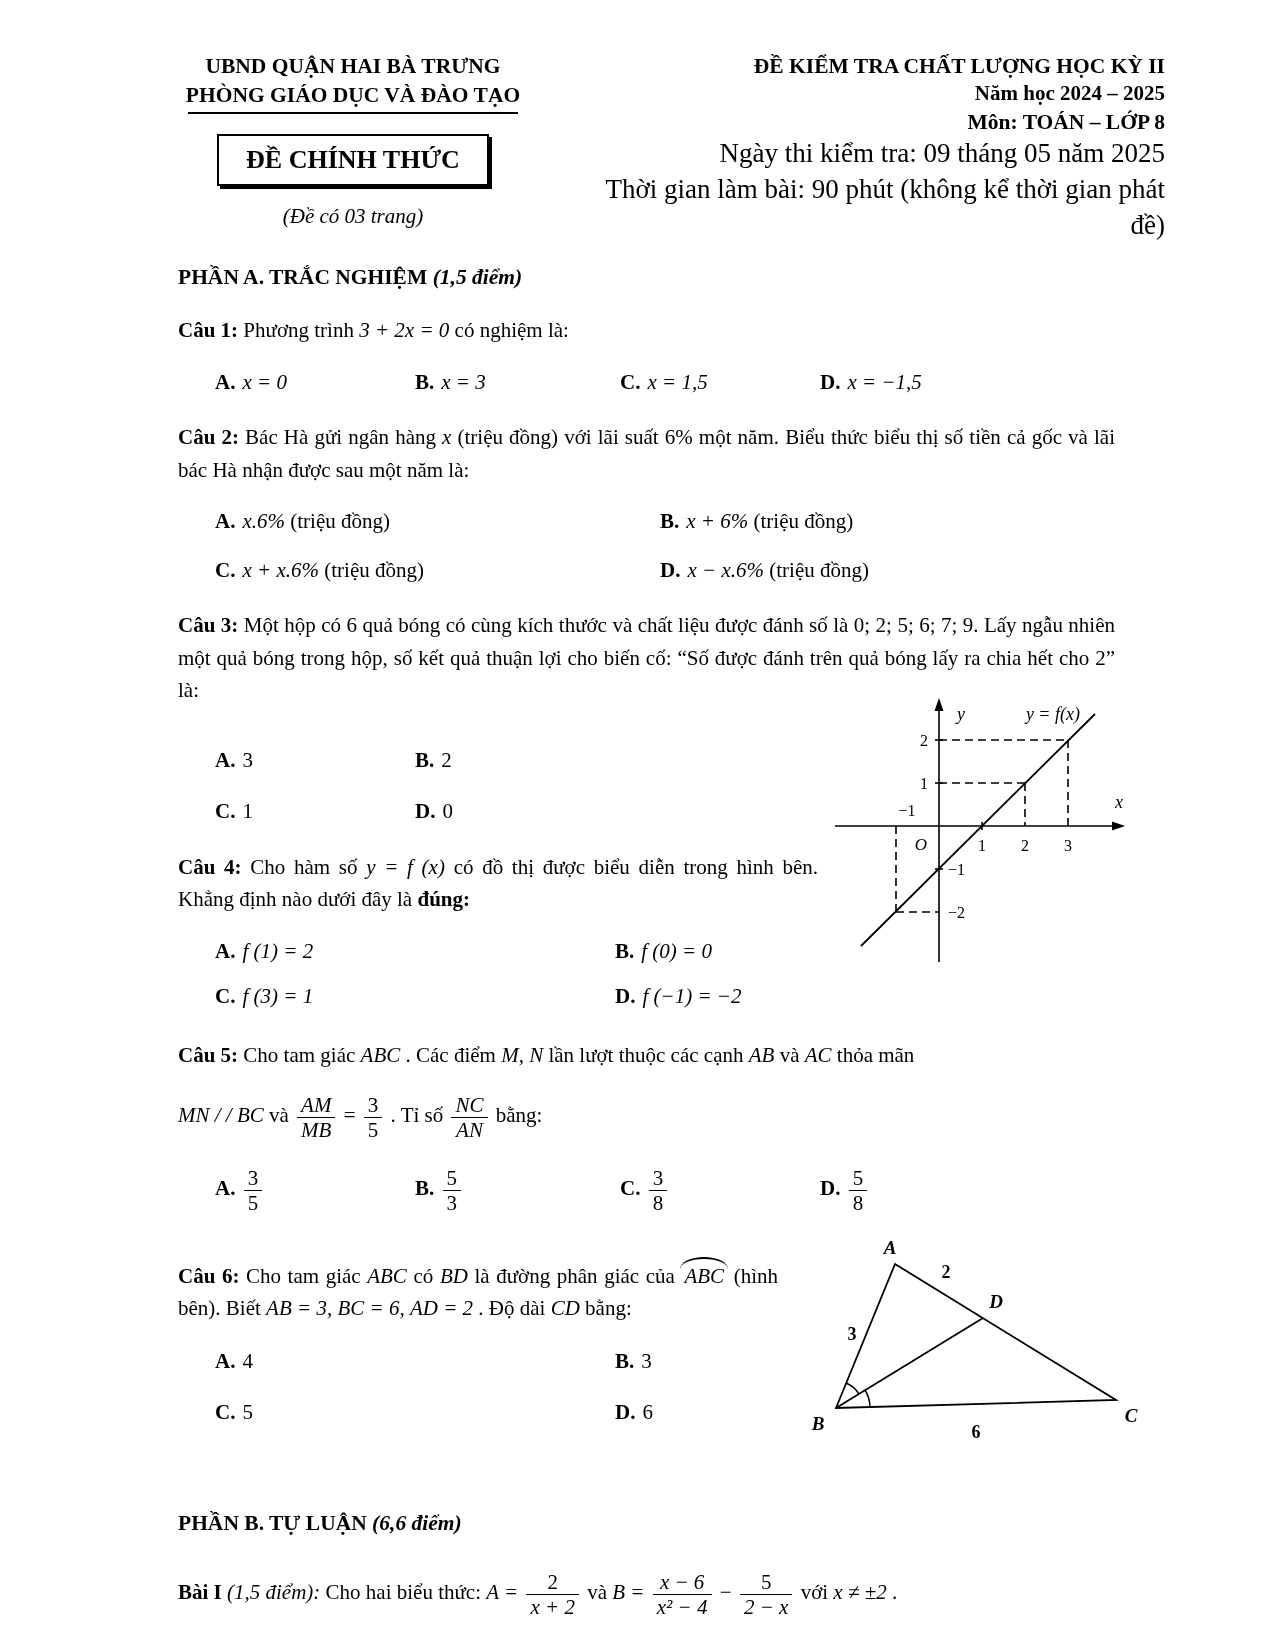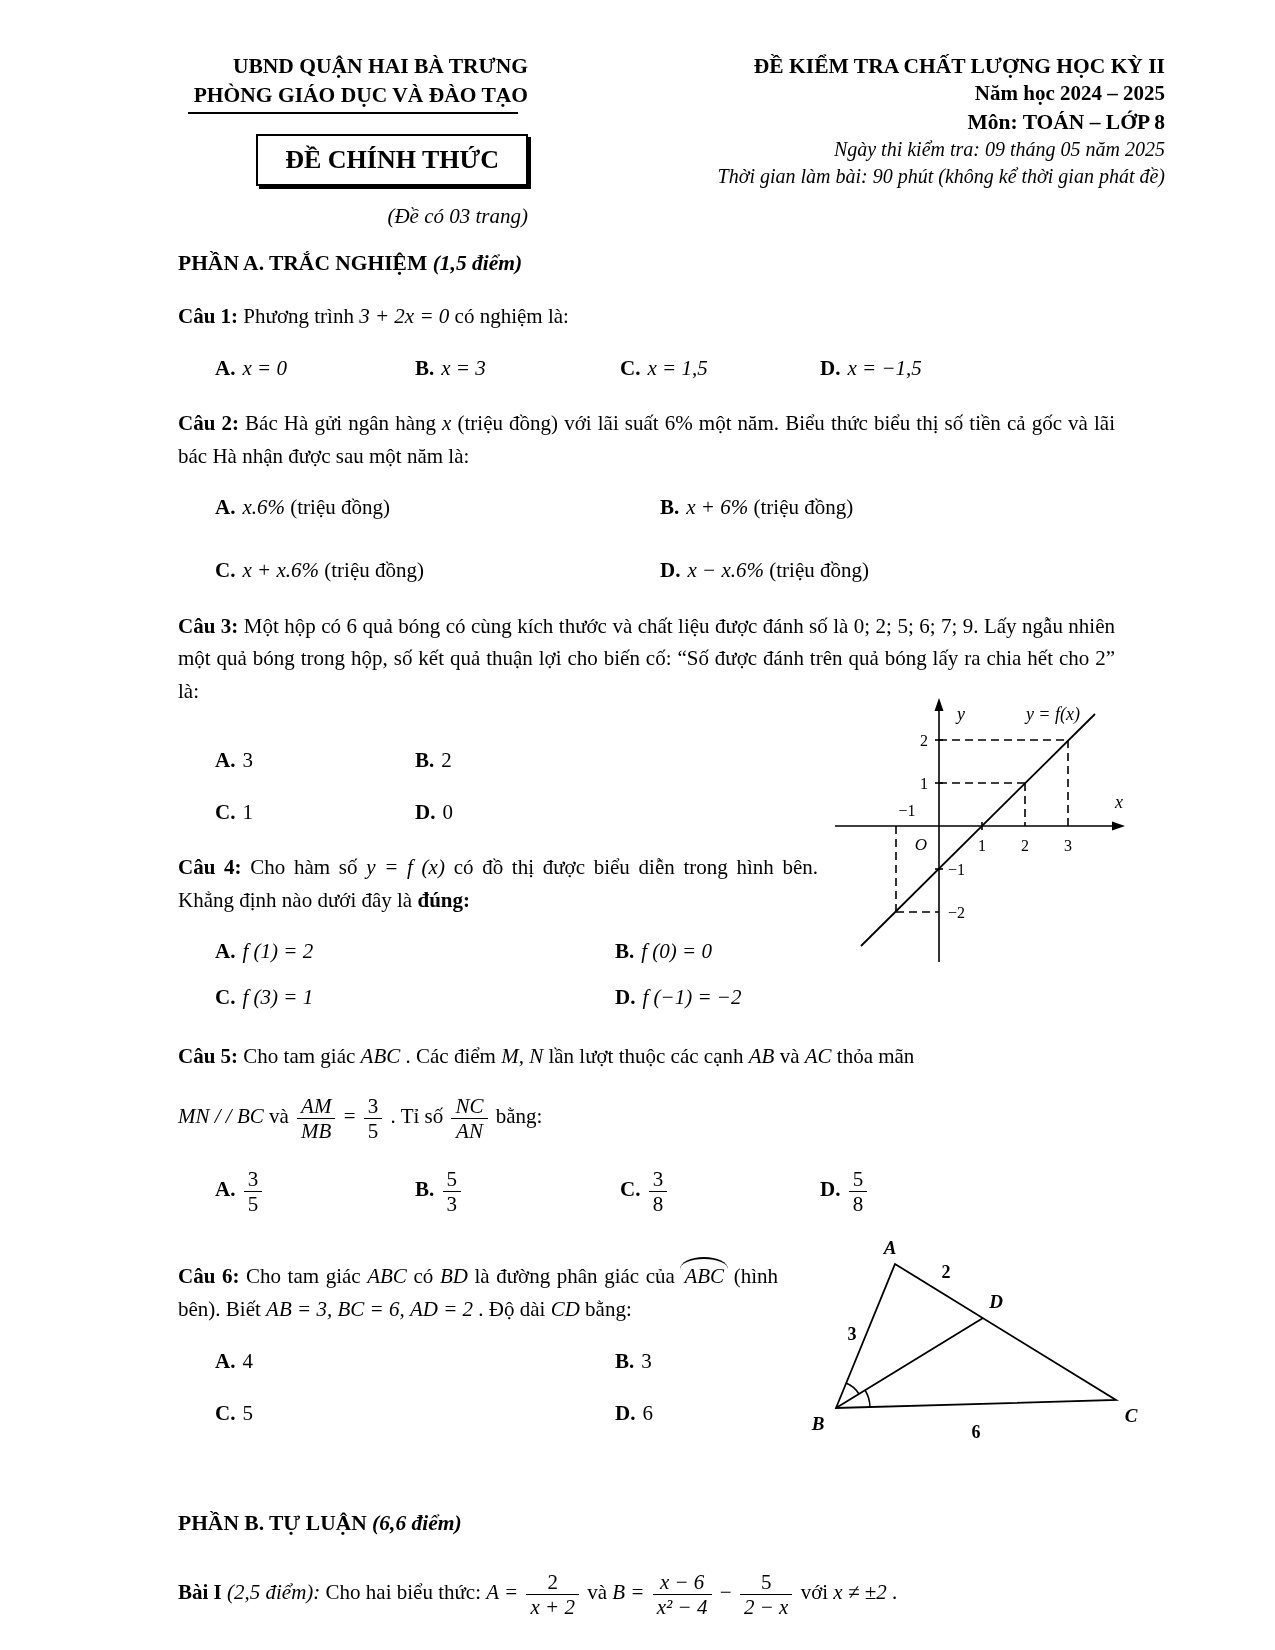--- a/index.html
+++ b/index.html
@@ -4,40 +4,40 @@
 <style>
   html,body{margin:0;padding:0;background:#fff;}
   body{
     width:1275px;height:1650px;overflow:hidden;position:relative;
     font-family:"Liberation Serif","DejaVu Serif",serif;
     font-size:21px;color:#000;
   }
   .page{padding:52px 0 0 0;}
   
   .header{margin:0 110px 0 178px;display:flex;justify-content:space-between;}
-  .hleft{width:350px;text-align:right;flex:0 0 auto;}
+  .hleft{width:350px;text-align:center;flex:0 0 auto;}
   .hleft .l1,.hleft .l2{font-weight:bold;font-size:21.5px;line-height:1.35;}
   .hrule{width:330px;border-bottom:2.5px solid #000;margin:2px auto 0;}
   .exam-box{display:inline-block;margin-top:20px;padding:9px 27px;border:2px solid #000;
     box-shadow:3px 3px 0 #000;font-weight:bold;font-size:26px;}
   .pages-note{margin-top:18px;font-style:italic;}
   .hright{flex:0 0 560px;text-align:right;line-height:1.32;}
   .hright .t1{font-weight:bold;font-size:21.5px;}
   .hright .t2{font-weight:bold;}
   .hright .t3{font-weight:bold;font-size:21.5px;}
-  .hright .t4,.hright .t5{font-style:italic;font-size:20px;}
+  .hright .t4,.hright .t5{font-size:27px;}
   
   .content{margin:0 160px 0 178px;}
   .sec-title{font-weight:bold;margin-top:22px;font-size:21.5px;}
   .sec-points{font-style:italic;}
   .q{margin-top:24px;text-align:justify;line-height:1.55;}
   .qlabel{font-weight:bold;}
   .it{font-style:italic;}
   .b{font-weight:bold;}
-  .opts{margin-left:37px;margin-top:18px;display:grid;row-gap:34px;line-height:1.4;}
+  .opts{margin-left:37px;margin-top:18px;display:grid;row-gap:19px;line-height:1.4;}
   .opts4{grid-template-columns:200px 205px 200px 1fr;}
   .opts2w{grid-template-columns:445px 1fr;}
   .opts2n{grid-template-columns:200px 1fr;}
   .opts2m{grid-template-columns:400px 1fr;}
   .ol{font-weight:bold;}
   .opt .val{margin-left:7px;}
   
   .frac{display:inline-block;text-align:center;vertical-align:middle;margin:0 3px;line-height:1.15;}
   .frac .num{display:block;border-bottom:1.5px solid #000;padding:0 4px;}
   .frac .den{display:block;padding:0 4px;}
@@ -248,21 +248,21 @@
       </div>
     </div>
 
     <div class="sec-title" style="margin-top:34px">
       <span>PHẦN B. TỰ LUẬN</span>
       <span class="sec-points">(6,6 điểm)</span>
     </div>
 
     <p class="q mathline" style="margin-top:34px">
       <span class="qlabel">Bài I</span>
-      <span class="it">(2,5 điểm):</span>
+      <span class="it">(1,5 điểm):</span>
       <span>Cho hai biểu thức:</span>
       <span class="it">A =</span>
       <span class="frac"><span class="num">2</span><span class="den it">x + 2</span></span>
       <span>và</span>
       <span class="it">B =</span>
       <span class="frac"><span class="num it">x − 6</span><span class="den it">x² − 4</span></span>
       <span>−</span>
       <span class="frac"><span class="num">5</span><span class="den it">2 − x</span></span>
       <span>với</span>
       <span class="it">x ≠ ±2</span>

